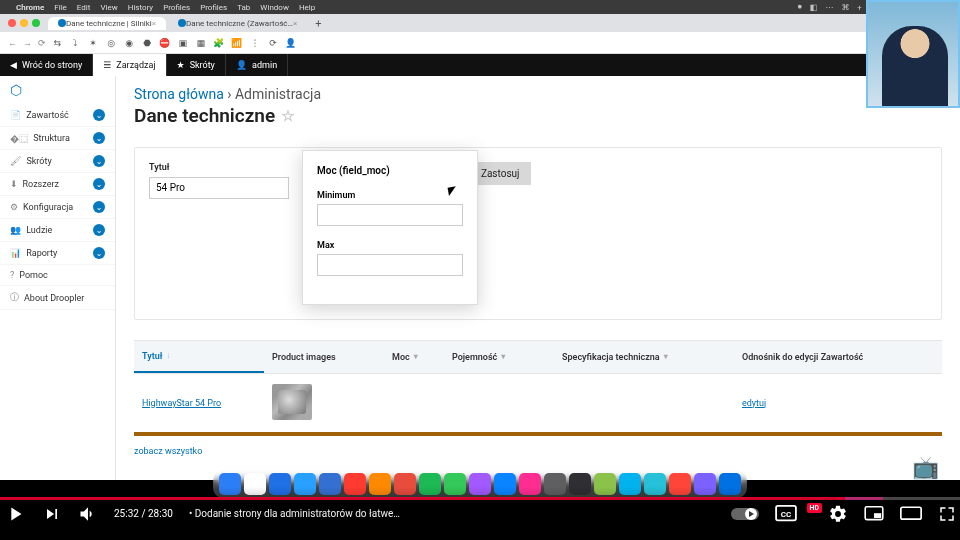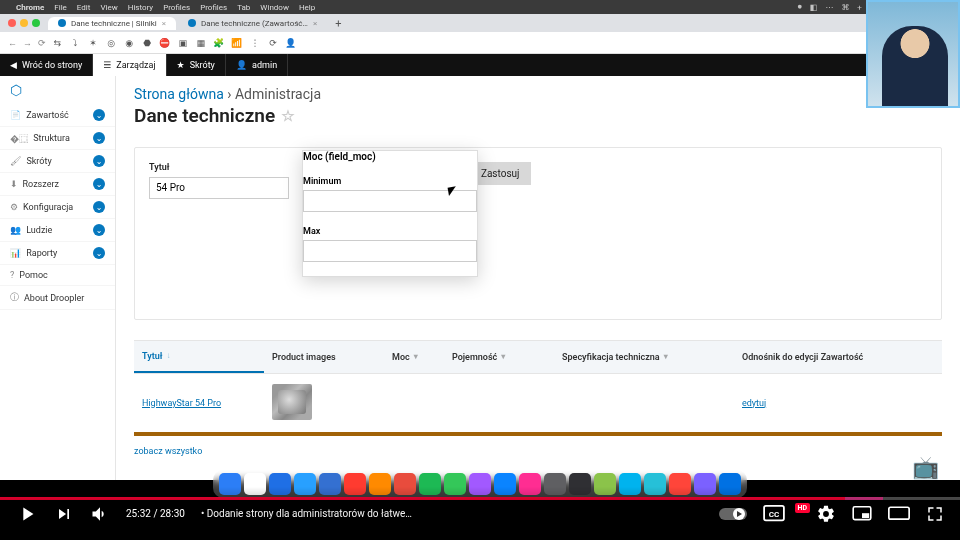--- a/index.html
+++ b/index.html
@@ -4,21 +4,21 @@
 <style>
 *{box-sizing:border-box;margin:0;padding:0;font-family:-apple-system,BlinkMacSystemFont,"Segoe UI",Roboto,Arial,sans-serif}
 html,body{width:960px;height:540px;overflow:hidden;background:#000}
 .macmenu{height:14px;background:#3a3a3a;color:#ddd;display:flex;align-items:center;font-size:8px;padding:0 6px;gap:10px}
 .macmenu .right{margin-left:auto;display:flex;gap:8px;align-items:center}
 .macmenu .right span{opacity:.85}
 .chrome{height:18px;background:#dfe1e5;display:flex;align-items:center}
 .traffic{display:flex;gap:4px;padding:0 8px}
 .dot{width:8px;height:8px;border-radius:50%}
 .red{background:#ff5f57}.yellow{background:#febc2e}.green{background:#28c840}
-.tab{background:#fff;border-radius:6px 6px 0 0;padding:2px 10px;font-size:8px;display:flex;align-items:center;gap:5px;margin-right:2px;color:#444}
+.tab{background:#fff;border-radius:6px 6px 0 0;padding:2px 10px;font-size:8px;display:flex;align-items:center;margin-right:2px;color:#444}
 .tab.inactive{background:#dfe1e5}
 .tab .fav{width:8px;height:8px;border-radius:50%;background:#0678be;display:inline-block}
 .tab .x{opacity:.5}
 .newtab{padding:0 6px;font-size:11px;color:#555}
 .urlbar{height:22px;background:#fff;border-bottom:1px solid #ddd;display:flex;align-items:center;padding:0 8px;font-size:9px;color:#555;gap:8px}
 .urlbar .nav{display:flex;gap:6px;color:#888}
 .urlbar .addr{flex:1;background:#f1f3f4;border-radius:10px;padding:2px 10px;color:#333}
 .urlbar .ext{display:flex;gap:6px}
 .urlbar .ext span{width:12px;height:12px;display:flex;align-items:center;justify-content:center;font-size:9px}
 .adminbar{height:22px;background:#111;color:#fff;display:flex;align-items:center;font-size:9px}
@@ -35,41 +35,41 @@
 .crumbs{font-size:14px;color:#0071b3}
 .crumbs span{color:#555}
 h1{font-size:19px;font-weight:600;margin-top:2px;display:flex;align-items:center;gap:6px}
 h1 .star{color:#ccc;font-size:15px}
 .filterwrap{margin-top:20px;border:1px solid #e5e5e5;padding:14px 14px 120px;position:relative;border-radius:2px}
 .fld{display:inline-block;vertical-align:top;margin-right:16px}
 .fld label{display:block;font-size:9px;font-weight:600;margin-bottom:4px;color:#222}
 .fld input{width:140px;height:22px;border:1px solid #ccc;padding:0 6px;font-size:10px}
 .fld select{width:140px;height:22px;border:1px solid #ccc;font-size:10px;background:#fff}
 .applybtn{background:#d8d8d8;border:none;padding:6px 12px;font-size:10px;font-weight:400;color:#222;cursor:pointer}
-.popover{position:absolute;background:#fff;border:1px solid #ddd;box-shadow:0 4px 18px rgba(0,0,0,.18);top:150px;left:302px;width:176px;z-index:10}
+.popover{position:absolute;background:#fff;border:1px solid #ddd;box-shadow:0 4px 18px rgba(0,0,0,.18);padding:14px;top:150px;left:302px;width:176px;z-index:10}
 .popover .pttl{font-size:10px;font-weight:600;margin-bottom:14px}
 .popover label{font-size:9px;font-weight:600;display:block;margin-bottom:4px}
 .popover input{width:100%;height:22px;border:1px solid #ccc;margin-bottom:14px;padding:0 4px}
 .tbl{margin-top:20px}
 .tbl .hdr{display:flex;background:#f3f6f9;border-top:1px solid #e5e5e5;border-bottom:1px solid #e5e5e5;font-size:9px;font-weight:600;color:#333}
 .tbl .hdr .c{padding:10px 8px;display:flex;align-items:center;gap:4px}
 .tbl .hdr .c.sort{color:#0071b3;border-bottom:2px solid #0071b3}
 .tbl .hdr .s{opacity:.4;font-size:8px}
 .c1{width:130px}.c2{width:120px}.c3{width:60px}.c4{width:110px}.c5{width:180px}.c6{flex:1}
 .tbl .row{display:flex;align-items:center;font-size:9px;padding:10px 0;border-bottom:4px solid #a16207}
 .tbl .row .c{padding:0 8px}
 .tbl .row a{color:#0071b3;text-decoration:underline}
 .thumb{width:40px;height:36px;background:linear-gradient(135deg,#999 20%,#bbb 40%,#888 60%,#aaa 80%);border-radius:2px;display:inline-block;position:relative}
 .thumb::after{content:"";position:absolute;inset:6px;background:radial-gradient(circle at 40% 40%,#ddd,#777);border-radius:3px}
 .seeall{font-size:9px;margin-top:10px;padding-right:8px}
 .seeall a{color:#0071b3}
 .timeline{position:absolute;left:0;right:0;bottom:40px;height:3px;background:#555}
 .timeline .played{height:100%;background:#ff0033;width:88%}
 .timeline .buffered{position:absolute;left:88%;height:100%;background:#d63384;width:4%;top:0}
-.pctrl{position:absolute;left:0;right:0;bottom:0;height:53px;background:linear-gradient(transparent,rgba(0,0,0,.8));display:flex;align-items:center;padding:0 16px;color:#fff;font-size:11px;gap:16px}
+.pctrl{position:absolute;left:0;right:0;bottom:0;height:53px;background:linear-gradient(transparent,rgba(0,0,0,.8));display:flex;align-items:center;padding:0 4px;color:#fff;font-size:11px;gap:16px}
 .pctrl .picon{cursor:pointer;display:flex;align-items:center}
 .pctrl svg{fill:#fff}
 .pctrl .time{font-size:10px}
 .pctrl .title{font-size:10px;opacity:.95}
 .pctrl .spacer{flex:1}
 .pctrl .badge{background:#ff0033;color:#fff;font-size:7px;padding:1px 3px;border-radius:2px;font-weight:700;position:relative;top:-6px;left:-6px}
 .dock{position:absolute;bottom:42px;left:50%;transform:translateX(-50%);display:flex;gap:3px;background:rgba(255,255,255,.25);backdrop-filter:blur(4px);padding:3px 6px;border-radius:10px}
 .dock .di{width:22px;height:22px;border-radius:5px}
 .webcam{position:absolute;top:0;right:0;width:94px;height:108px;background:linear-gradient(#7fb8d8,#cfe2ed);border:2px solid #79c3f0;z-index:30}
 .webcam .person{position:absolute;bottom:0;left:14px;width:66px;height:80px;background:radial-gradient(circle at 50% 22%,#e8c9a8 0,#e8c9a8 20%,transparent 21%),linear-gradient(#1a2a44,#1a2a44);border-radius:30px 30px 0 0}

